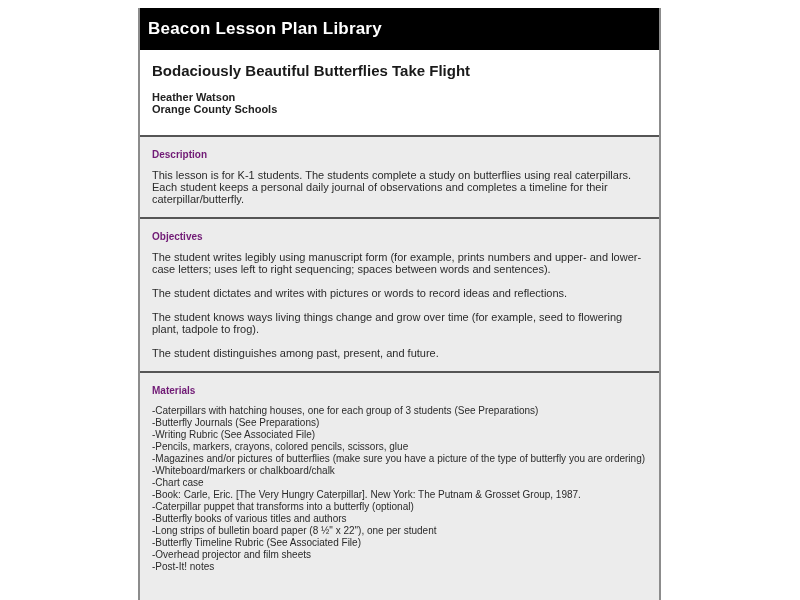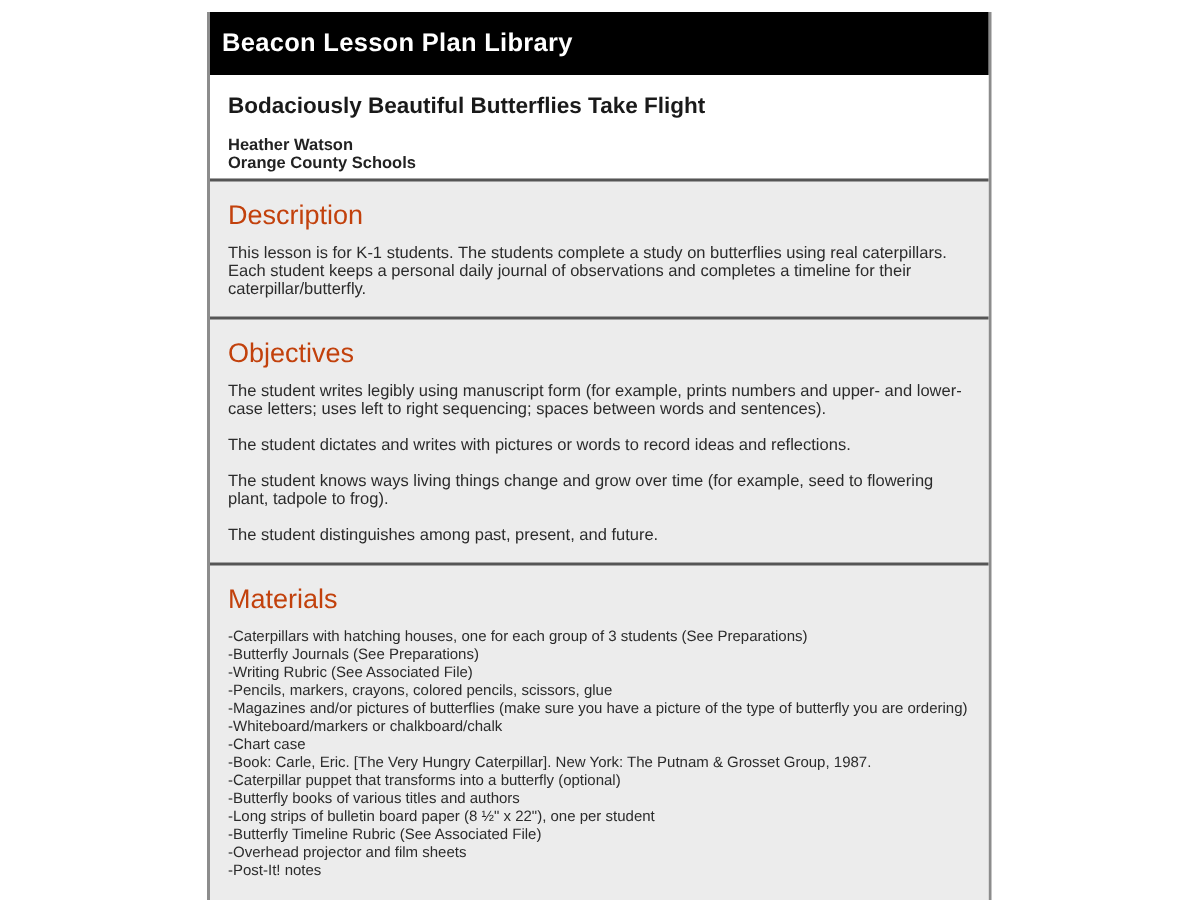--- a/index.html
+++ b/index.html
@@ -35,43 +35,43 @@
     padding: 0 8px;
   }
   .header-title {
     color: #ffffff;
     font-weight: bold;
     font-size: 17px;
     letter-spacing: 0.2px;
   }
   .title-section {
     background: #ffffff;
-    padding: 12px 12px 4px 12px;
+    padding: 12px 12px 20px 12px;
   }
   .lesson-title {
     font-size: 15px;
     font-weight: bold;
     color: #1a1a1a;
     margin-bottom: 12px;
   }
   .author {
     font-size: 11px;
     font-weight: bold;
     color: #222222;
     line-height: 12px;
   }
   .section {
     background: #ececec;
     border-top: 2px solid #555555;
     padding: 10px 12px 10px 12px;
   }
   .section-heading {
-    font-size: 18px;
-    font-weight: normal;
-    color: #c2410c;
+    font-size: 10px;
+    font-weight: bold;
+    color: #701a75;
     margin: 2px 0 9px 0;
   }
   .para {
     font-size: 11px;
     line-height: 12px;
     color: #2b2b2b;
     margin: 0 0 12px 0;
   }
   .para:last-child { margin-bottom: 2px; }
   .material-line {

